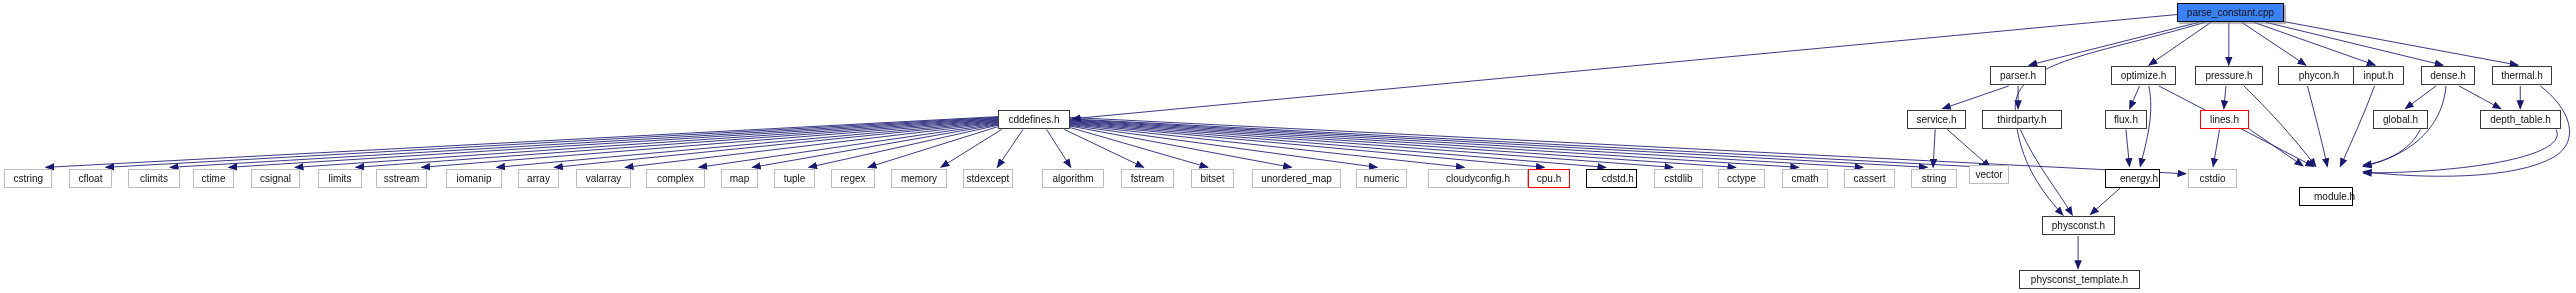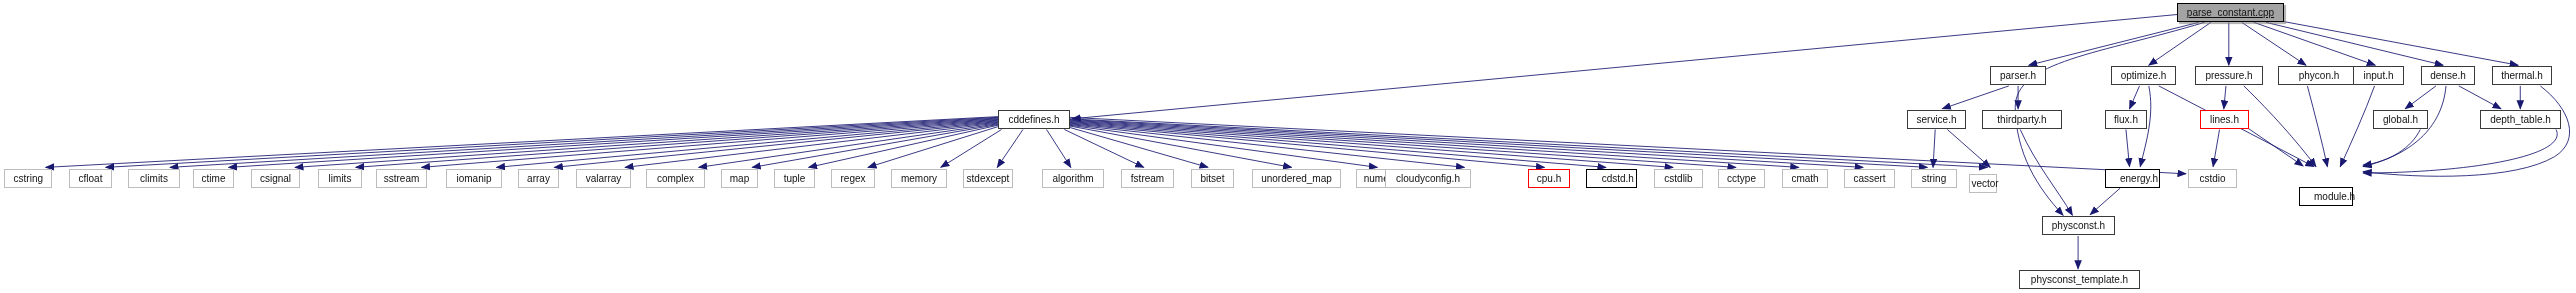--- a/index.html
+++ b/index.html
@@ -5,22 +5,22 @@
   html,body{margin:0;padding:0;background:#ffffff;}
   #canvas{position:relative;width:2576px;height:294px;background:#ffffff;overflow:hidden;
           font-family:"Liberation Sans", sans-serif;}
   #edges{position:absolute;left:0;top:0;width:2576px;height:294px;}
   .node{position:absolute;box-sizing:border-box;height:19px;line-height:17px;text-align:center;
         background:#ffffff;border:0.7px solid #3a3a3a;color:#111;font-size:10px;white-space:nowrap;
         padding:0 1.4px;}
   .sys{border:0.7px solid #bdbdbd;}
   .bold{border:1.4px solid #000;padding-left:14px;}
   .red{border:1.4px solid #ff0000;}
-  .root{background:#a3a3a3;border:1.4px solid #000;box-shadow:2.1px 2.1px 0 rgba(120,120,120,.55);
-        font-weight:400;text-decoration:underline;}
+  .root{background:#3b82f6;border:1.4px solid #000;box-shadow:2.1px 2.1px 0 rgba(120,120,120,.55);
+        font-weight:400;}
 </style>
 </head>
 <body>
 
 <div id="canvas">
 
 <svg id="edges" width="2576" height="294" viewBox="0 0 3606 411" xmlns="http://www.w3.org/2000/svg">
   <defs>
     <marker id="ah" viewBox="0 0 10 8" markerWidth="11" markerHeight="9" refX="9" refY="4" orient="auto">
       <path d="M0,0 L10,4 L0,8 z" fill="#191970"></path>
@@ -128,29 +128,29 @@
 <div class="node sys" style="left:721px;top:169px;width:37px">map</div>
 <div class="node sys" style="left:774px;top:169px;width:41px">tuple</div>
 <div class="node sys" style="left:831px;top:169px;width:44px">regex</div>
 <div class="node sys" style="left:891px;top:169px;width:56px">memory</div>
 <div class="node sys" style="left:963px;top:169px;width:50px">stdexcept</div>
 <div class="node sys" style="left:1042px;top:169px;width:62px">algorithm</div>
 <div class="node sys" style="left:1121px;top:169px;width:53px">fstream</div>
 <div class="node sys" style="left:1191px;top:169px;width:43px">bitset</div>
 <div class="node sys" style="left:1252px;top:169px;width:89px">unordered_map</div>
 <div class="node sys" style="left:1356px;top:169px;width:51px">numeric</div>
-<div class="node sys" style="left:1385px;top:169px;width:86px">cloudyconfig.h</div>
+<div class="node sys" style="left:1428px;top:169px;width:100px">cloudyconfig.h</div>
 <div class="node red" style="left:1528px;top:169px;width:42px">cpu.h</div>
 <div class="node bold" style="left:1586px;top:169px;width:51px">cdstd.h</div>
 <div class="node sys" style="left:1654px;top:169px;width:49px">cstdlib</div>
 <div class="node sys" style="left:1718px;top:169px;width:47px">cctype</div>
 <div class="node sys" style="left:1782px;top:169px;width:46px">cmath</div>
 <div class="node sys" style="left:1844px;top:169px;width:51px">cassert</div>
 <div class="node sys" style="left:1911px;top:169px;width:46px">string</div>
-<div class="node sys" style="left:1969px;top:174px;width:28px">vector</div>
+<div class="node sys" style="left:1969px;top:165px;width:40px">vector</div>
 <div class="node bold" style="left:2105px;top:169px;width:55px">energy.h</div>
 <div class="node sys" style="left:2188px;top:169px;width:49px">cstdio</div>
 <div class="node bold" style="left:2299px;top:187px;width:54px">module.h</div>
 
 <div class="node" style="left:2042px;top:216px;width:73px">physconst.h</div>
 <div class="node" style="left:2019px;top:270px;width:121px">physconst_template.h</div>
 
 </div>
 
 

